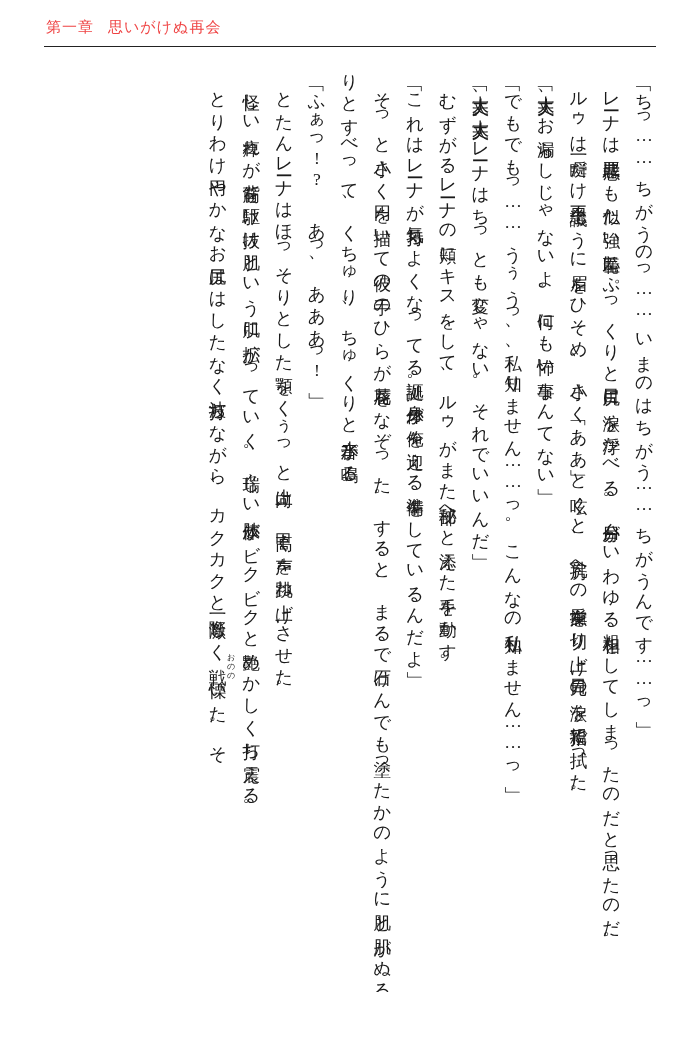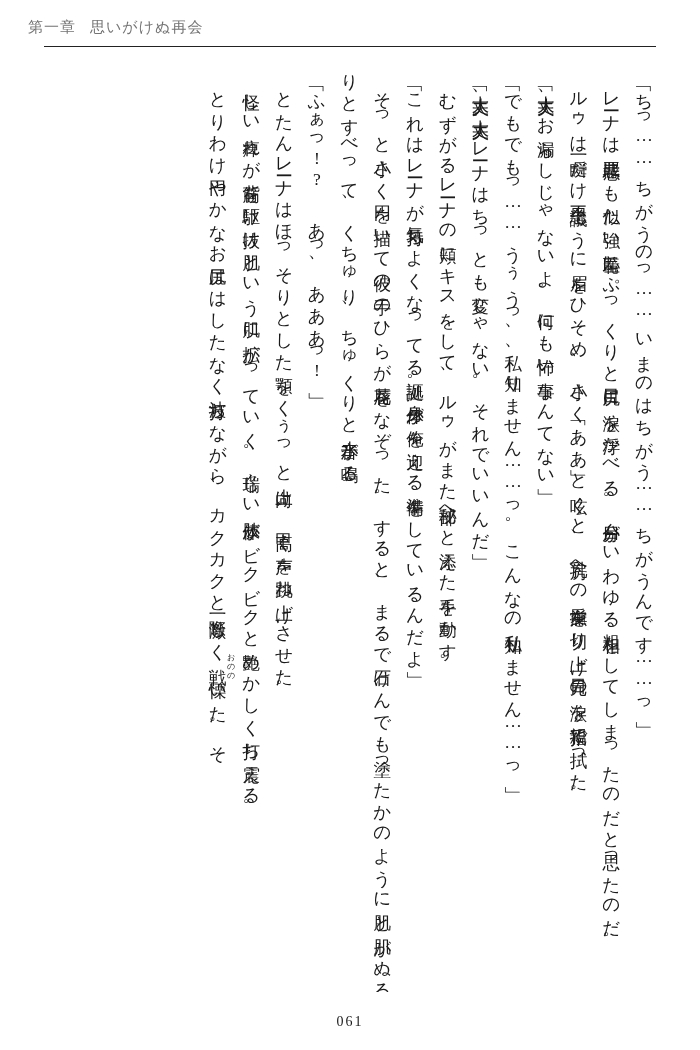--- a/index.html
+++ b/index.html
@@ -19,24 +19,24 @@
     width: 700px;
     height: 1050px;
     position: relative;
     box-sizing: border-box;
     padding: 0;
   }
   
   .chapter-header {
     position: absolute;
     top: 18px;
-    left: 28px;
+    left: 46px;
     font-size: 15px;
     letter-spacing: 1px;
-    color: #737373;
+    color: #ef4444;
     white-space: nowrap;
   }
   .chapter-header .chapter-num {
     margin-right: 14px;
   }
   
   .header-rule {
     position: absolute;
     top: 46px;
     left: 44px;
@@ -106,15 +106,14 @@
     <p>「大丈夫、大丈夫。レーナはちっとも変じゃない。それでいいんだ」</p>
     <p>むずがるレーナの頬にキスをして、ルゥがまた秘部へと添えた手を動かす。</p>
     <p>「これはレーナが気持ちよくなってる証拠。身体が俺を迎える準備をしているんだよ」</p>
     <p>そっと小さく円を描いて彼の手のひらが花唇をなぞった。すると、まるで石けんでも塗ったかのように肌と肌がぬるりとすべって、くちゅり、ちゅくりと水音が鳴る。</p>
     <p>「ふぁっ!?　あっ、あああっ!」</p>
     <p>とたんレーナはほっそりとした顎をくぅっと上向け、甲高く声を跳ね上げさせた。</p>
     <p>怪しい痺れが背筋を駆け抜け肌という肌に拡がっていく。瑞々しい肢体がビクビクと艶めかしく打ち震える。</p>
     <p>とりわけ円やかなお尻ははしたなく波打ちながら、カクカクと一際激しく<ruby><span>戦慄</span><rt>おのの</rt></ruby>いた。そ</p>
   </div>
 
-  <div class="page-number">061</div>
 
 </div>
 
 </body></html>

